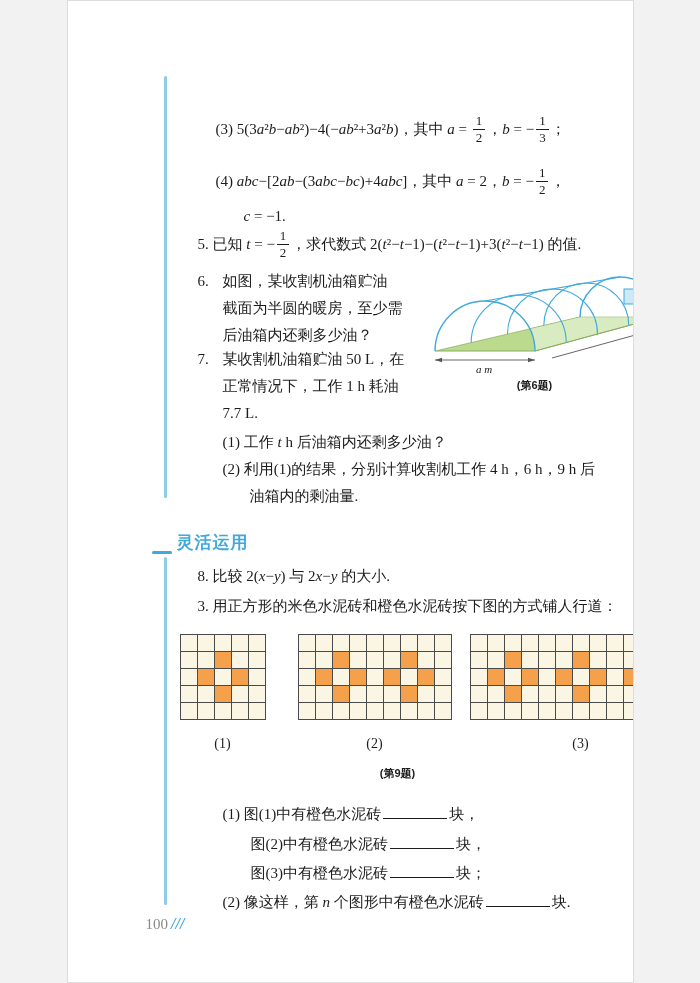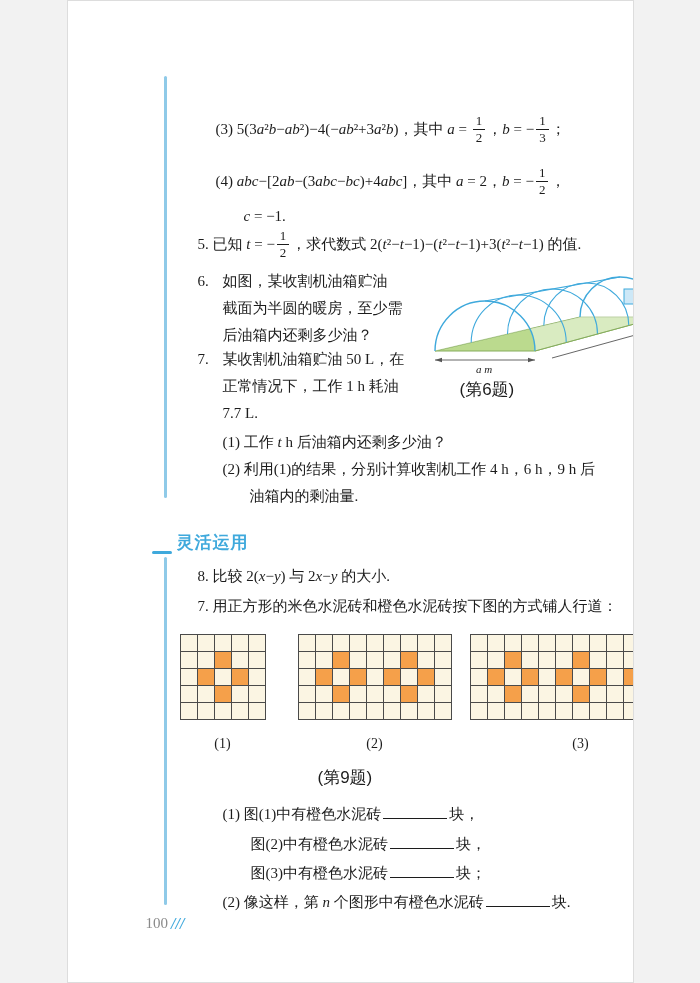--- a/index.html
+++ b/index.html
@@ -27,25 +27,25 @@
   .v2{top:556px;height:348px;}
   .section{position:absolute;left:84px;top:530px;display:flex;align-items:flex-end;gap:5px;
            font-family:"Liberation Sans","DejaVu Sans",sans-serif;font-weight:bold;
            font-size:17px;color:var(--accent);letter-spacing:1px;}
   .section .dash{width:20px;height:3.5px;background:var(--accent);border-radius:2px;}
   .tile-grid{position:absolute;display:grid;gap:1px;background:var(--gridline);
              border:1px solid var(--gridline);width:max-content;}
   .cell{width:var(--cell);height:var(--cell);background:var(--beige);}
   .cell.orange{background:var(--orange);}
   .fig-label{position:absolute;top:735px;text-align:center;font-size:14px;}
-  .caption{position:absolute;font-weight:normal;font-size:17px;
+  .caption{position:absolute;font-weight:bold;text-align:center;font-size:11px;
            font-family:"Liberation Sans","DejaVu Sans",sans-serif;}
   .greenhouse{position:absolute;left:352px;top:258px;width:262px;height:118px;}
   .footer{position:absolute;left:78px;top:914px;font-size:15px;color:#8a8a8a;
-          display:flex;align-items:flex-start;gap:3px;}
+          display:flex;align-items:center;gap:3px;}
   .slashes{color:var(--accent);font-weight:bold;font-style:italic;font-size:16px;}
   svg text{font-family:"Liberation Serif","DejaVu Serif",serif;font-style:italic;
            font-size:11px;fill:#1c1c1c;}
 </style>
 </head>
 <body>
 
 <div class="page">
 
   <div class="vrule v1"></div>
@@ -95,21 +95,21 @@
   <div class="line" style="left:155px;top:430px">(1) 工作 <i>t</i> h 后油箱内还剩多少油？</div>
   <div class="line" style="left:155px;top:457px">(2) 利用(1)的结果，分别计算收割机工作 4 h，6 h，9 h 后</div>
   <div class="line" style="left:182px;top:484px">油箱内的剩油量.</div>
 
   <div class="section">
     <span class="dash"></span>
     <span>灵活运用</span>
   </div>
 
   <div class="line" style="left:130px;top:564px">8. 比较 2(<i>x</i>−<i>y</i>) 与 2<i>x</i>−<i>y</i> 的大小.</div>
-  <div class="line" style="left:130px;top:594px">7. 用正方形的米色水泥砖和橙色水泥砖按下图的方式铺人行道：</div>
+  <div class="line" style="left:130px;top:594px">3. 用正方形的米色水泥砖和橙色水泥砖按下图的方式铺人行道：</div>
 
   <div class="tile-grid" style="left: 112px; top: 633px; grid-template-columns: repeat(5, var(--cell));">
       <div class="cell"></div>
       <div class="cell"></div>
       <div class="cell"></div>
       <div class="cell"></div>
       <div class="cell"></div>
       <div class="cell"></div>
       <div class="cell"></div>
       <div class="cell orange"></div>

